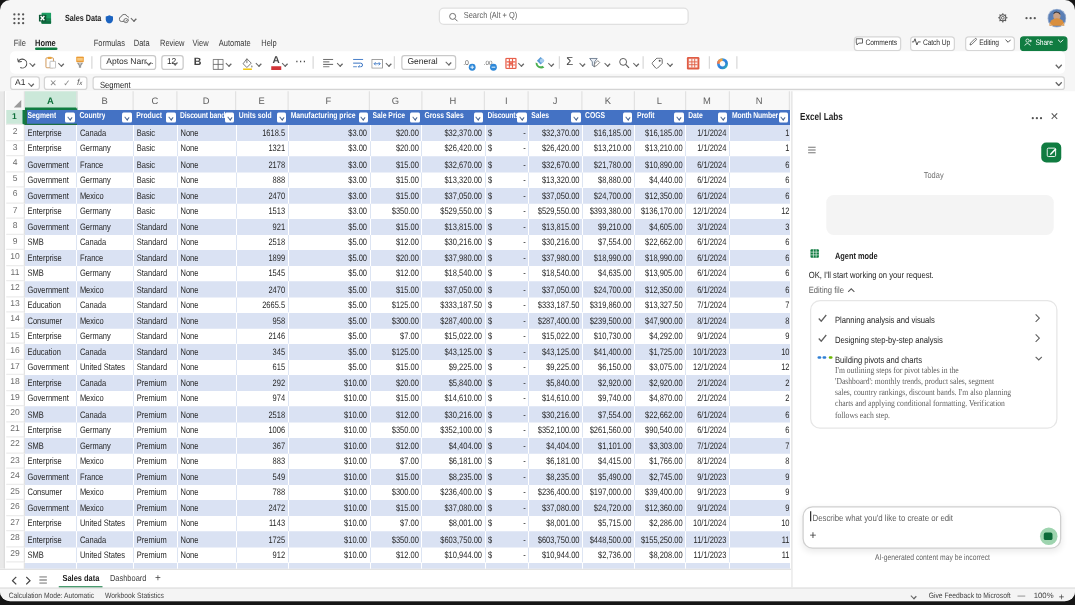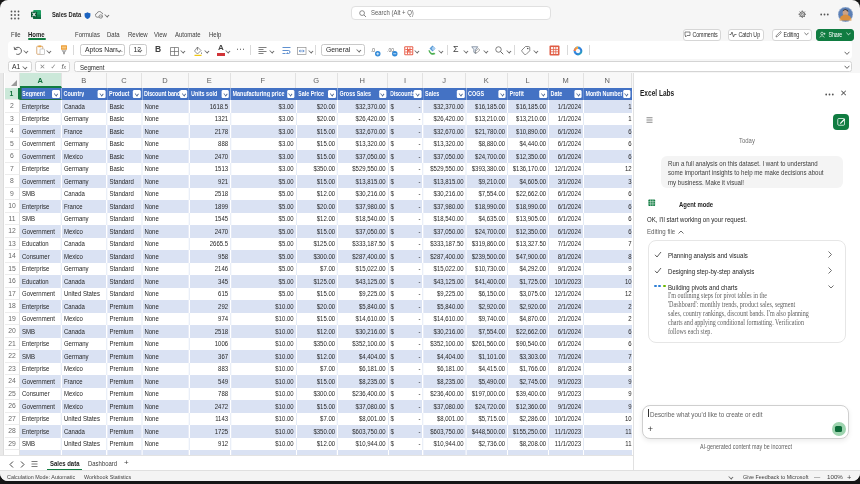--- a/index.html
+++ b/index.html
@@ -927,26 +927,25 @@
 <svg class="ab" style="left:12px;top:44px;" width="7" height="6" viewBox="0 0 14 12">
         <path d="M1 1.5 h12 M1 6 h12 M1 10.5 h12" stroke="#555" stroke-width="1.4"></path>
       </svg>
 <div class="ab" style="left:199px;top:41px;width:16px;height:16px;background:#107c41;border-radius:4px;"></div>
 <svg class="ab" style="left:202.5px;top:44.5px;" width="9" height="9" viewBox="0 0 18 18">
         <rect x="1.5" y="3" width="13.5" height="13.5" rx="2" fill="none" stroke="#fff" stroke-width="1.5"></rect>
         <path d="M6.5 11.5 L14.5 3.2 L16.2 5 L8.2 13.2 L5.8 13.9 Z" fill="#fff"></path>
       </svg>
 <span class="ab" style="left:105px;top:64px;font-size:7px;color:#707070;"><span class="cx">Today</span></span>
 <div class="ab" style="left:27px;top:83.5px;width:182px;height:32px;background:#f4f4f4;border-radius:6px;"></div>
-<div class="ab" style="left:34px;top:86.5px;font-size:7.2px;line-height:9.3px;color:#3d3d3d;"><span class="cx" style="line-height:9.3px;">Run a full analysis on this dataset. I want to understand<br>some important insights to help me make decisions about<br>my business. Make it visual!</span></div>
 <svg class="ab" style="left:14px;top:126.5px;" width="7.5" height="7.5" viewBox="0 0 15 15">
         <rect x="0.8" y="0.8" width="13.4" height="13.4" rx="1.5" fill="#107c41"></rect>
         <path d="M5.4 0.8 v13.4 M9.8 0.8 v13.4 M0.8 5.4 h13.4 M0.8 9.8 h13.4" stroke="#fff" stroke-width="1"></path>
       </svg>
-<span class="ab" style="left:45px;top:127px;font-size:7.4px;font-weight:bold;color:#1f1f1f;"><span class="cx8">Agent mode</span></span>
+<span class="ab" style="left:34px;top:127px;font-size:7.4px;font-weight:bold;color:#1f1f1f;"><span class="cx8">Agent mode</span></span>
 <span class="ab" style="left:12.5px;top:142px;font-size:7.2px;color:#242424;"><span class="cx">OK, I'll start working on your request.</span></span>
 <span class="ab" style="left:12.5px;top:154.5px;font-size:7.2px;color:#5f5f5f;"><span class="cx">Editing file</span></span>
 <svg class="ab" style="left:44px;top:157.5px;" width="6" height="4" viewBox="0 0 6 4">
         <path d="M0.5 3.5 L3 1 L5.5 3.5" fill="none" stroke="#5f5f5f" stroke-width="0.9"></path>
       </svg>
 <div class="ab" style="left:13.5px;top:167px;width:198px;height:103.5px;background:#fff;border:1px solid #e6e6e6;border-radius:8px;"></div>
 <svg class="ab" style="left:20px;top:178px;" width="8" height="7" viewBox="0 0 8 7">
         <path d="M1 3.8 L3 6 L7 1" fill="none" stroke="#616161" stroke-width="1"></path>
       </svg>
 <span class="ab" style="left:34px;top:178.5px;font-size:7.2px;color:#242424;"><span class="cx">Planning analysis and visuals</span></span>

